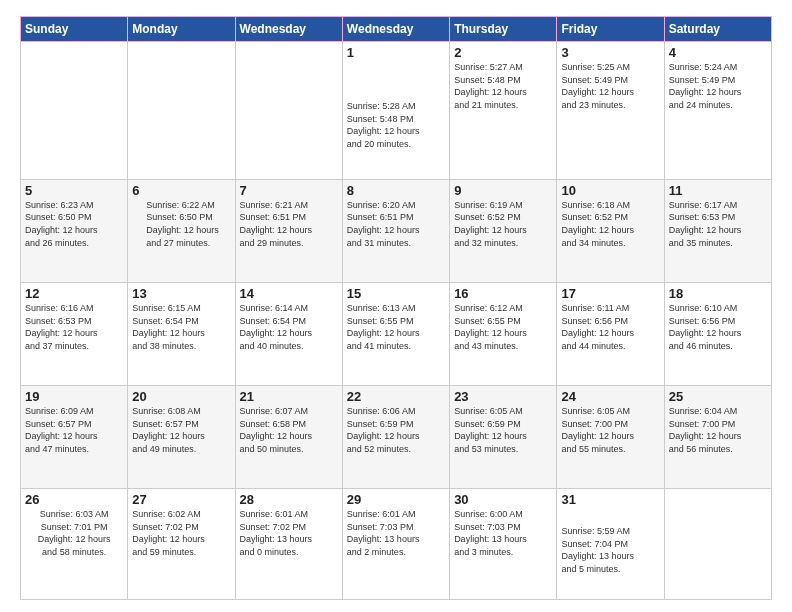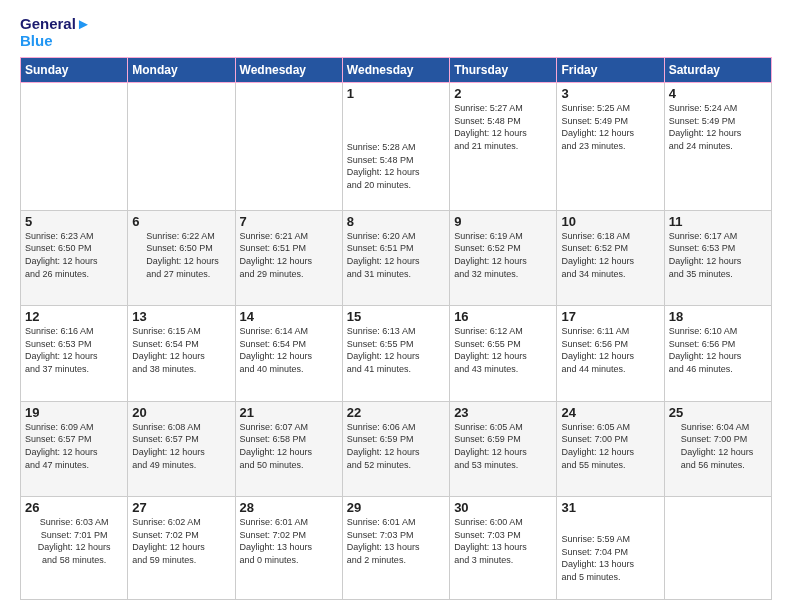--- a/index.html
+++ b/index.html
@@ -82,32 +82,20 @@
       line-height: 1.4;
     }
     .empty-cell {
       background: #f9f9f9;
     }
   </style>
 </head>
 <body>
 
 <div class="page">
-  <div class="header">
-    <div class="logo">
-  <div style="display:flex;flex-direction:column;line-height:1.1">
-    <span style="font-size:15px;font-weight:bold;color:#1a1a6e;">General<span style="color:#2196F3;">►</span></span>
-    <span style="font-size:15px;font-weight:bold;color:#2196F3;">Blue</span>
-  </div>
-</div>
-    <div class="title-block">
-      <div class="calendar-title"></div>
-      <div class="calendar-subtitle"></div>
-    </div>
-  </div>
 
   <table class="calendar">
     <thead>
       <tr>
       <th>Sunday</th>
           <th>Monday</th>
           <th>Wednesday</th>
           <th>Wednesday</th>
           <th>Thursday</th>
           <th>Friday</th>
@@ -288,21 +276,21 @@
           </td>
           <td>
             <span class="day-num">24</span>
             <div class="day-info" style="white-space: pre-line;">Sunrise: 6:05 AM
 Sunset: 7:00 PM
 Daylight: 12 hours
 and 55 minutes.</div>
           </td>
           <td>
             <span class="day-num">25</span>
-            <div class="day-info" style="white-space: pre-line; margin-left: 12px;">Sunrise: 6:04 AM
+            <div class="day-info" style="white-space: pre-line;">Sunrise: 6:04 AM
 Sunset: 7:00 PM
 Daylight: 12 hours
 and 56 minutes.</div>
           </td>
         </tr>
         <tr>
           <td>
             <span class="day-num">26</span>
             <div class="day-info" style="white-space: pre-line; text-align: center;">Sunrise: 6:03 AM
 Sunset: 7:01 PM

